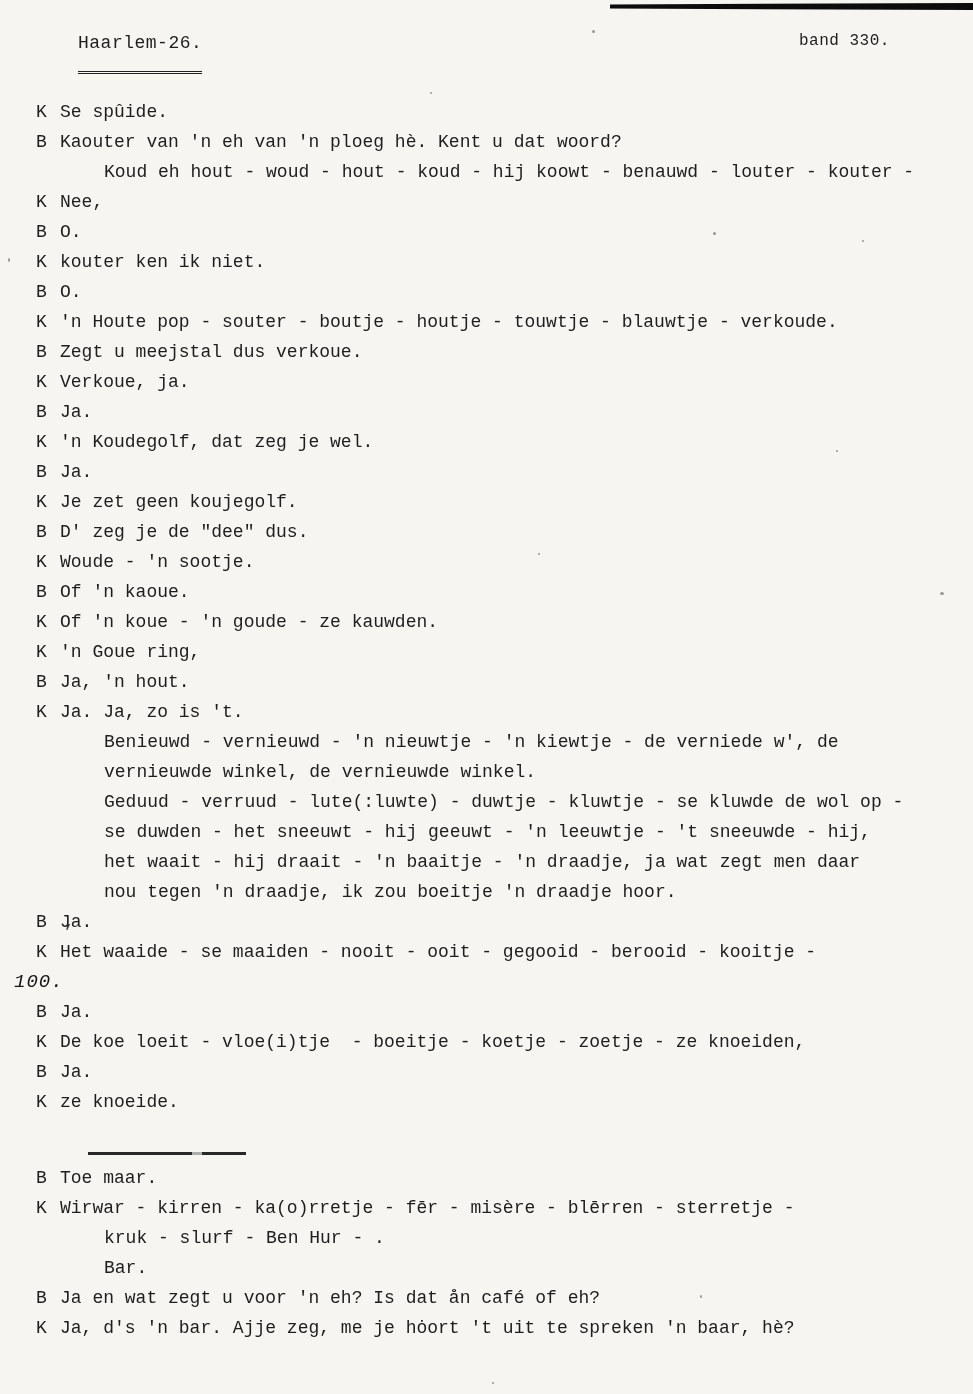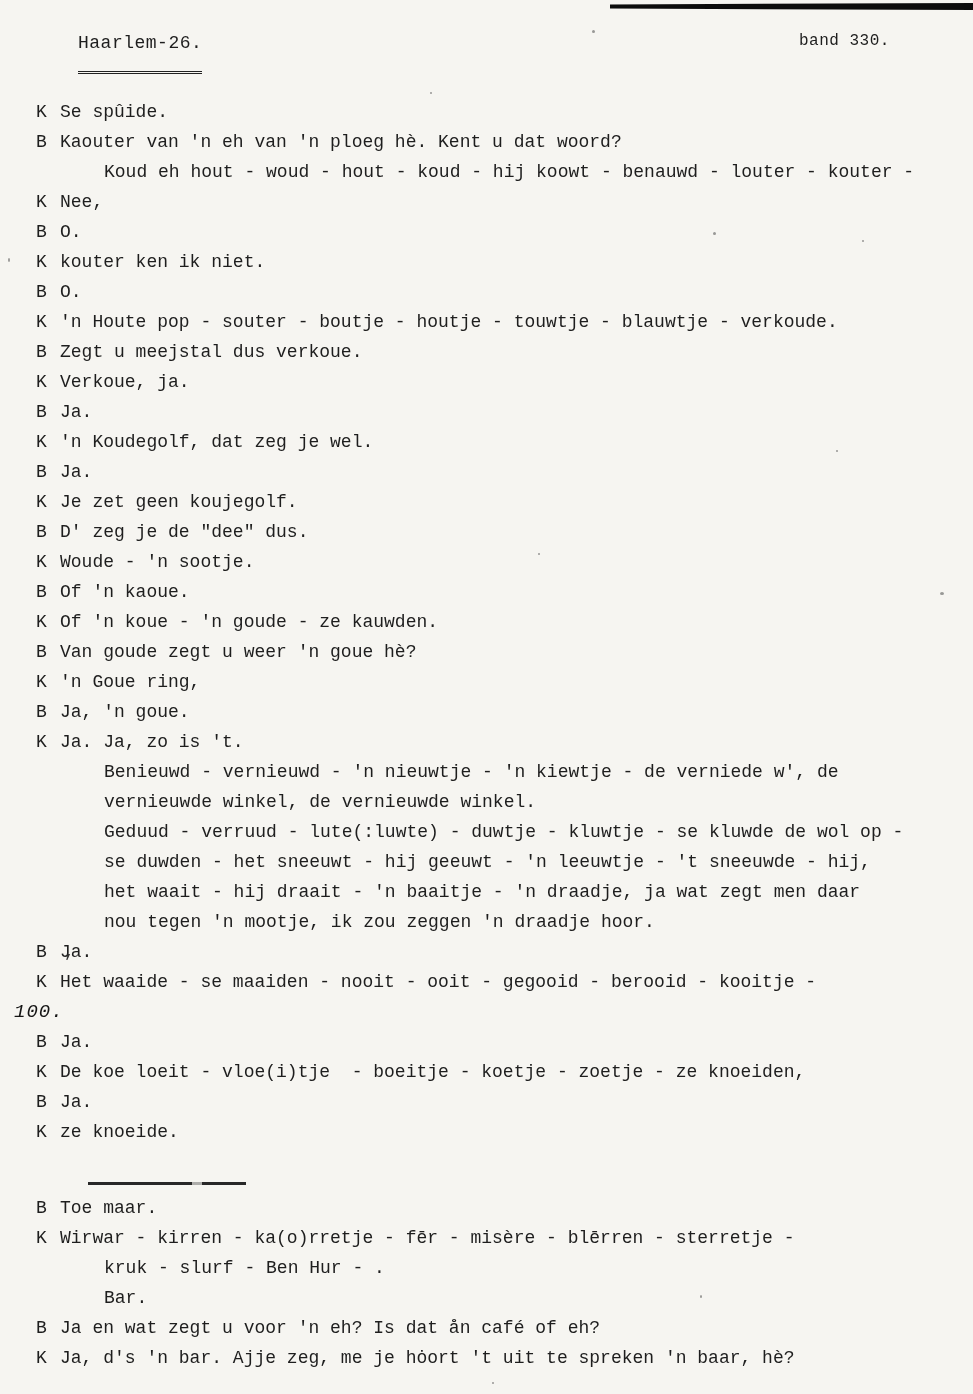--- a/index.html
+++ b/index.html
@@ -85,30 +85,29 @@
         <div class="row"><span class="speaker">B</span><span class="text">Zegt u meejstal dus verkoue.</span></div>
         <div class="row"><span class="speaker">K</span><span class="text">Verkoue, ja.</span></div>
         <div class="row"><span class="speaker">B</span><span class="text">Ja.</span></div>
         <div class="row"><span class="speaker">K</span><span class="text">'n Koudegolf, dat zeg je wel.</span></div>
         <div class="row"><span class="speaker">B</span><span class="text">Ja.</span></div>
         <div class="row"><span class="speaker">K</span><span class="text">Je zet geen koujegolf.</span></div>
         <div class="row"><span class="speaker">B</span><span class="text">D' zeg je de "dee" dus.</span></div>
         <div class="row"><span class="speaker">K</span><span class="text">Woude - 'n sootje.</span></div>
         <div class="row"><span class="speaker">B</span><span class="text">Of 'n kaoue.</span></div>
         <div class="row"><span class="speaker">K</span><span class="text">Of 'n koue - 'n goude - ze kauwden.</span></div>
-        <div class="row"><span class="speaker">B</span><span class="text">Van goude zegt u weer 'n goue hè?</span></div>
         <div class="row"><span class="speaker">K</span><span class="text">'n Goue ring,</span></div>
-        <div class="row"><span class="speaker">B</span><span class="text">Ja, 'n goue.</span></div>
+        <div class="row"><span class="speaker">B</span><span class="text">Ja, 'n hout.</span></div>
         <div class="row"><span class="speaker">K</span><span class="text">Ja. Ja, zo is 't.</span></div>
         <div class="row cont"><span class="text">Benieuwd - vernieuwd - 'n nieuwtje - 'n kiewtje - de verniede w', de</span></div>
         <div class="row cont"><span class="text">vernieuwde winkel, de vernieuwde winkel.</span></div>
         <div class="row cont"><span class="text">Geduud - verruud - lute(:luwte) - duwtje - kluwtje - se kluwde de wol op -</span></div>
         <div class="row cont"><span class="text">se duwden - het sneeuwt - hij geeuwt - 'n leeuwtje - 't sneeuwde - hij,</span></div>
         <div class="row cont"><span class="text">het waait - hij draait - 'n baaitje - 'n draadje, ja wat zegt men daar</span></div>
-        <div class="row cont"><span class="text">nou tegen 'n mootje, ik zou zeggen 'n draadje hoor.</span></div>
+        <div class="row cont"><span class="text">nou tegen 'n draadje, ik zou boeitje 'n draadje hoor.</span></div>
         <div class="row"><span class="artifact">,</span><span class="speaker">B</span><span class="text">Ja.</span></div>
         <div class="row"><span class="speaker">K</span><span class="text">Het waaide - se maaiden - nooit - ooit - gegooid - berooid - kooitje -</span></div>
         <div class="row cont"><span class="margin-num">100.</span></div>
         <div class="row"><span class="speaker">B</span><span class="text">Ja.</span></div>
         <div class="row"><span class="speaker">K</span><span class="text">De koe loeit - vloe(i)tje  - boeitje - koetje - zoetje - ze knoeiden,</span></div>
         <div class="row"><span class="speaker">B</span><span class="text">Ja.</span></div>
         <div class="row"><span class="speaker">K</span><span class="text">ze knoeide.</span></div>
         <div class="row divider-row"><div class="divider"></div></div>
         <div class="row"><span class="speaker">B</span><span class="text">Toe maar.</span></div>
         <div class="row"><span class="speaker">K</span><span class="text">Wirwar - kirren - ka(o)rretje - fēr - misère - blērren - sterretje -</span></div>

